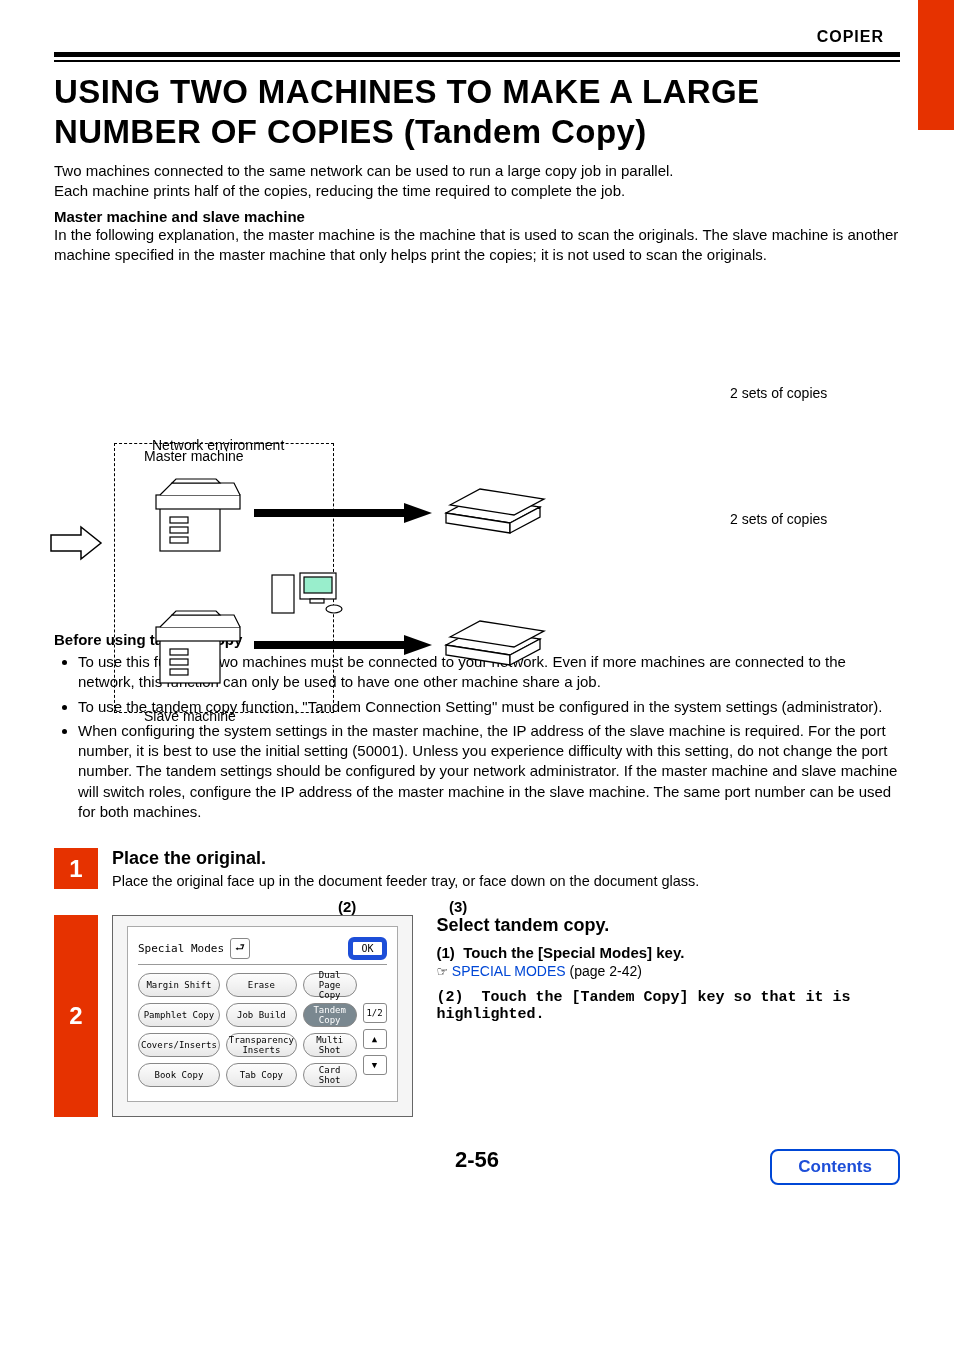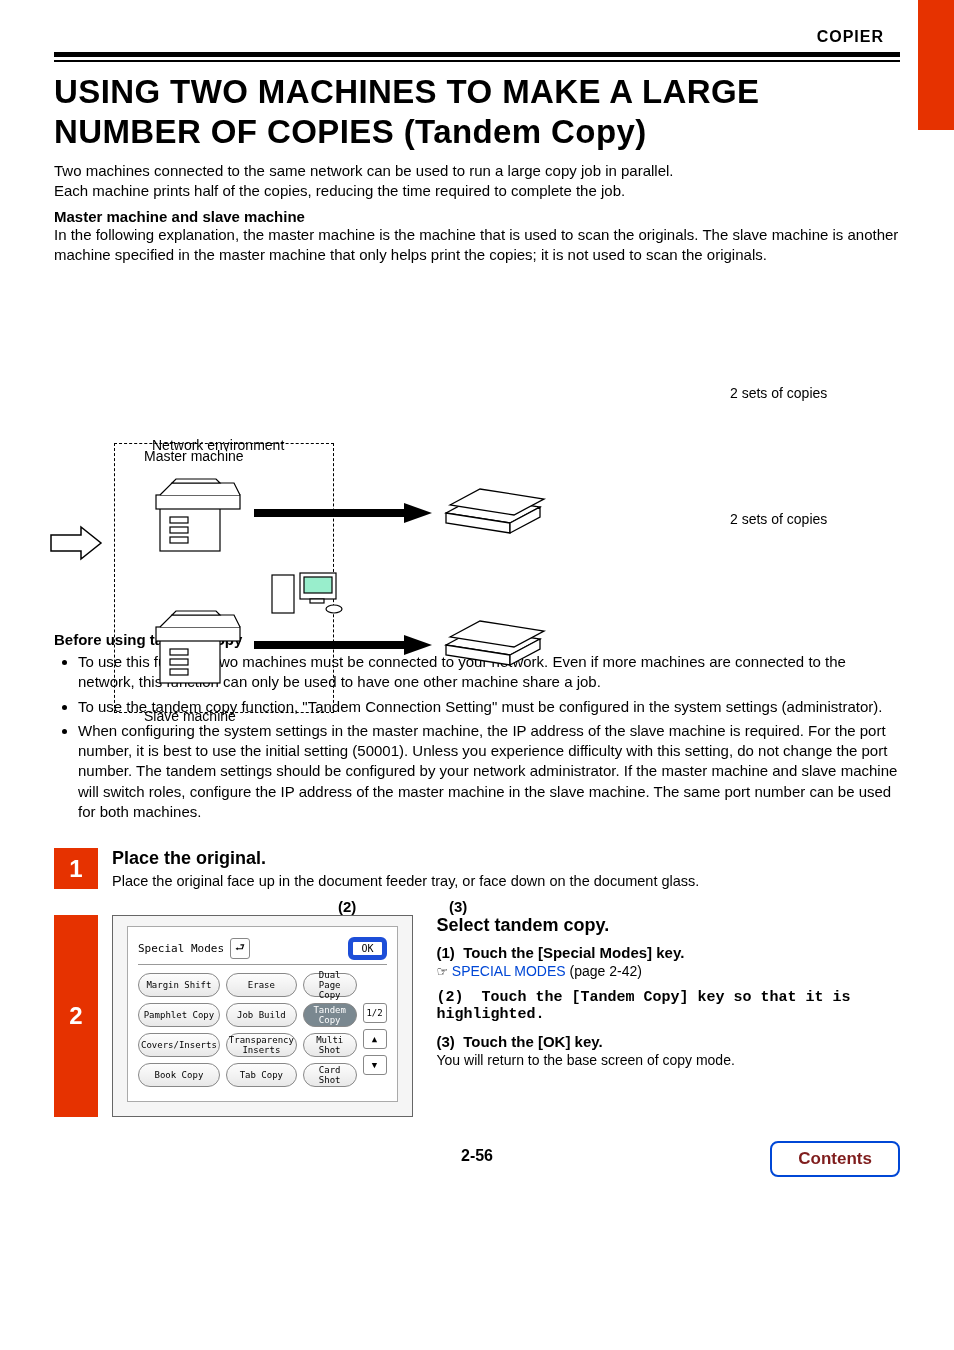--- a/index.html
+++ b/index.html
@@ -92,25 +92,25 @@
   .side-btn { border:1px solid #888; border-radius:3px; height:20px; font-size:9px; font-family:monospace; text-align:center; display:flex; align-items:center; justify-content:center;}
   .layout-row{display:flex;}
   .callout { position: absolute; font-weight: bold; font-size: 15px; top: -18px; }
   .callout.c2 { left: 225px; }
   .callout.c3 { left: 336px; }
   .instr-list { font-size: 15px; }
   .instr-title { font-weight: bold; font-size: 18px; margin-bottom: 8px; }
   .link-mode { color: #0047d6; font-size: 14px;}
   .pointer-icon { font-size: 13px; }
   .sub { font-size: 14px; font-weight: normal; display:block; margin-top:2px;}
-  .page-num { text-align: center; font-weight: bold; font-size: 16px; margin-top: 30px; }
+  .page-num { text-align: center; font-weight: bold; font-size: 22px; margin-top: 30px; }
   .contents-btn {
     position: absolute; right: 54px; bottom: 28px;
     border: 2px solid #0047d6; border-radius: 8px;
-    color: #7f1d1d; font-weight: bold; font-size: 17px;
+    color: #1d4ed8; font-weight: bold; font-size: 17px;
     padding: 6px 26px; background:#fff;
   }
   .mach-text { position:absolute; left:90px; font-size:14px;}
 </style>
 </head>
 <body>
 
 <div class="page">
   <div class="tab"></div>
   <div class="header">COPIER</div>
@@ -262,24 +262,20 @@
         <div>
           <div style="margin-bottom:10px;">
             <span class="t" style="font-weight:bold;"><span>(1)</span>&nbsp;&nbsp;<span>Touch the [Special Modes] key.</span></span>
             <span class="sub">
               <span class="pointer-icon">☞ </span><a class="link-mode">SPECIAL MODES</a><span> (page 2-42)</span>
             </span>
           </div>
           <div style="margin-bottom:10px;font-family:Liberation Mono, monospace;">
             <span class="t" style="font-weight:bold;"><span>(2)</span>&nbsp;&nbsp;<span>Touch the [Tandem Copy] key so that it is highlighted.</span></span>
           </div>
-          <div>
-            <span class="t" style="font-weight:bold;"><span>(3)</span>&nbsp;&nbsp;<span>Touch the [OK] key.</span></span>
-            <span class="sub">You will return to the base screen of copy mode.</span>
-          </div>
         </div>
       </div>
     </div>
   </div>
 
   <div class="page-num">2-56</div>
   <div class="contents-btn">Contents</div>
 </div>
 
 </body></html>

